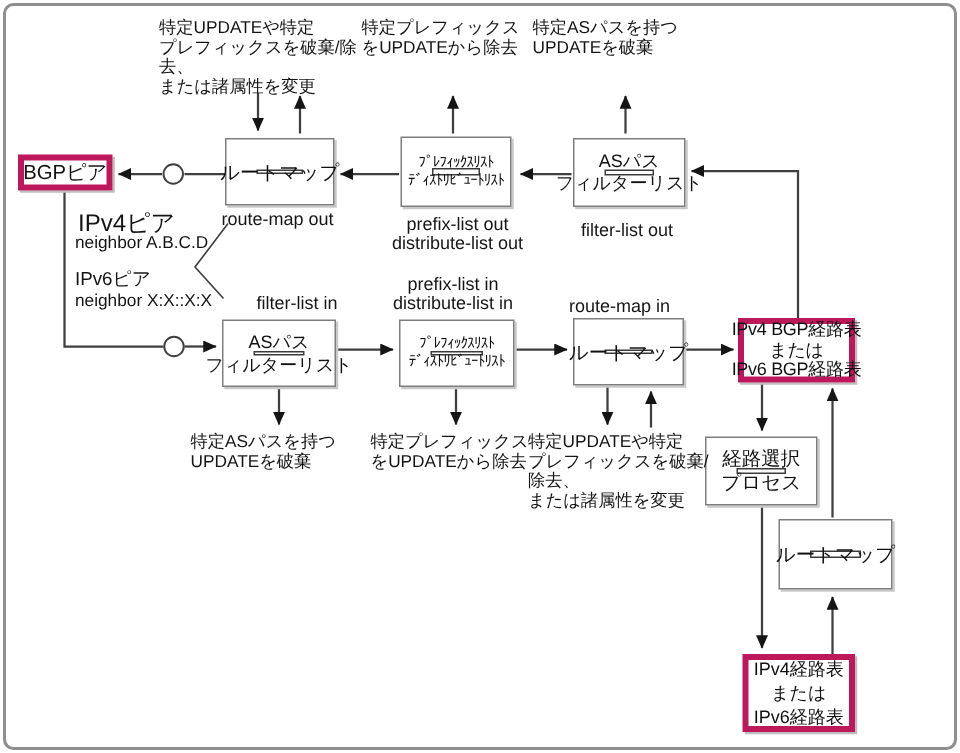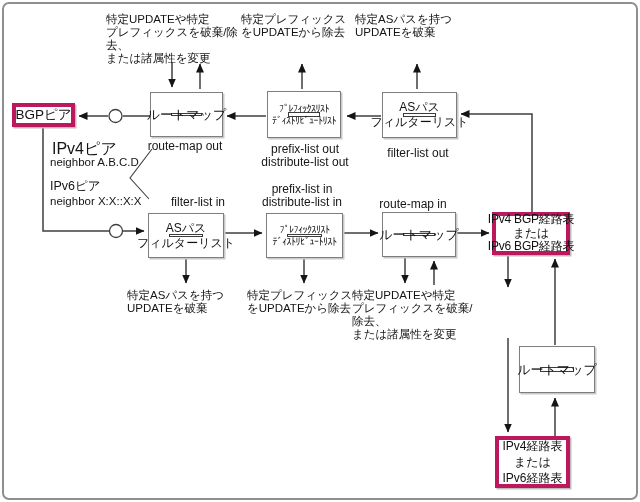--- a/index.html
+++ b/index.html
@@ -124,20 +124,26 @@
         <div class="bt">ルートマップ</div>
       </div>
   </div>
 
   <div class="box1" style="left:492px; top:212px; width:78px; height:43px;">
     <div class="bt-tbl">IPv4 BGP経路表</div>
     <div class="bt-tbl">または</div>
     <div class="bt-tbl">IPv6 BGP経路表</div>
   </div>
 
+  <div class="box2" style="left:470px; top:291px; width:75px; height:46px;">
+    <div class="inner">
+      <div class="bt">経路選択</div>
+      <div class="bt">プロセス</div>
+    </div>
+  </div>
 
   <div class="box2" style="left:519px; top:346px; width:76px; height:47px;">
     <div class="inner">
         <div class="bt">ルートマップ</div>
       </div>
   </div>
 
   <div class="box1" style="left:495px; top:436px; width:75px; height:52px;">
     <div class="bt-tbl2">IPv4経路表</div>
     <div class="bt-tbl2">または</div>

